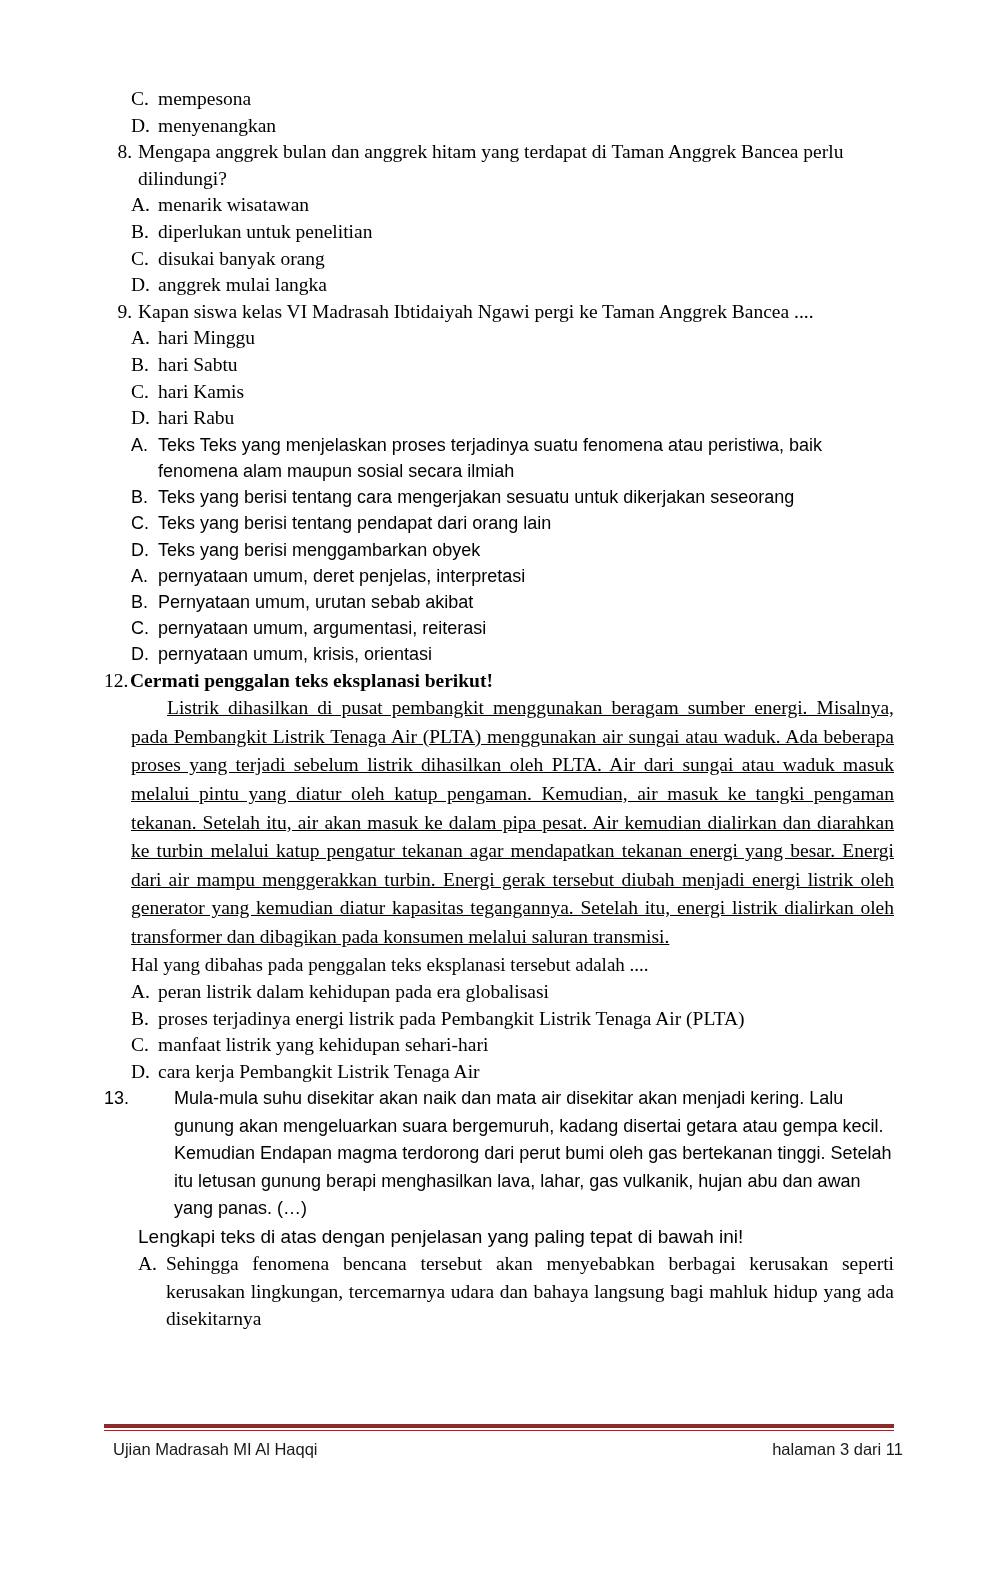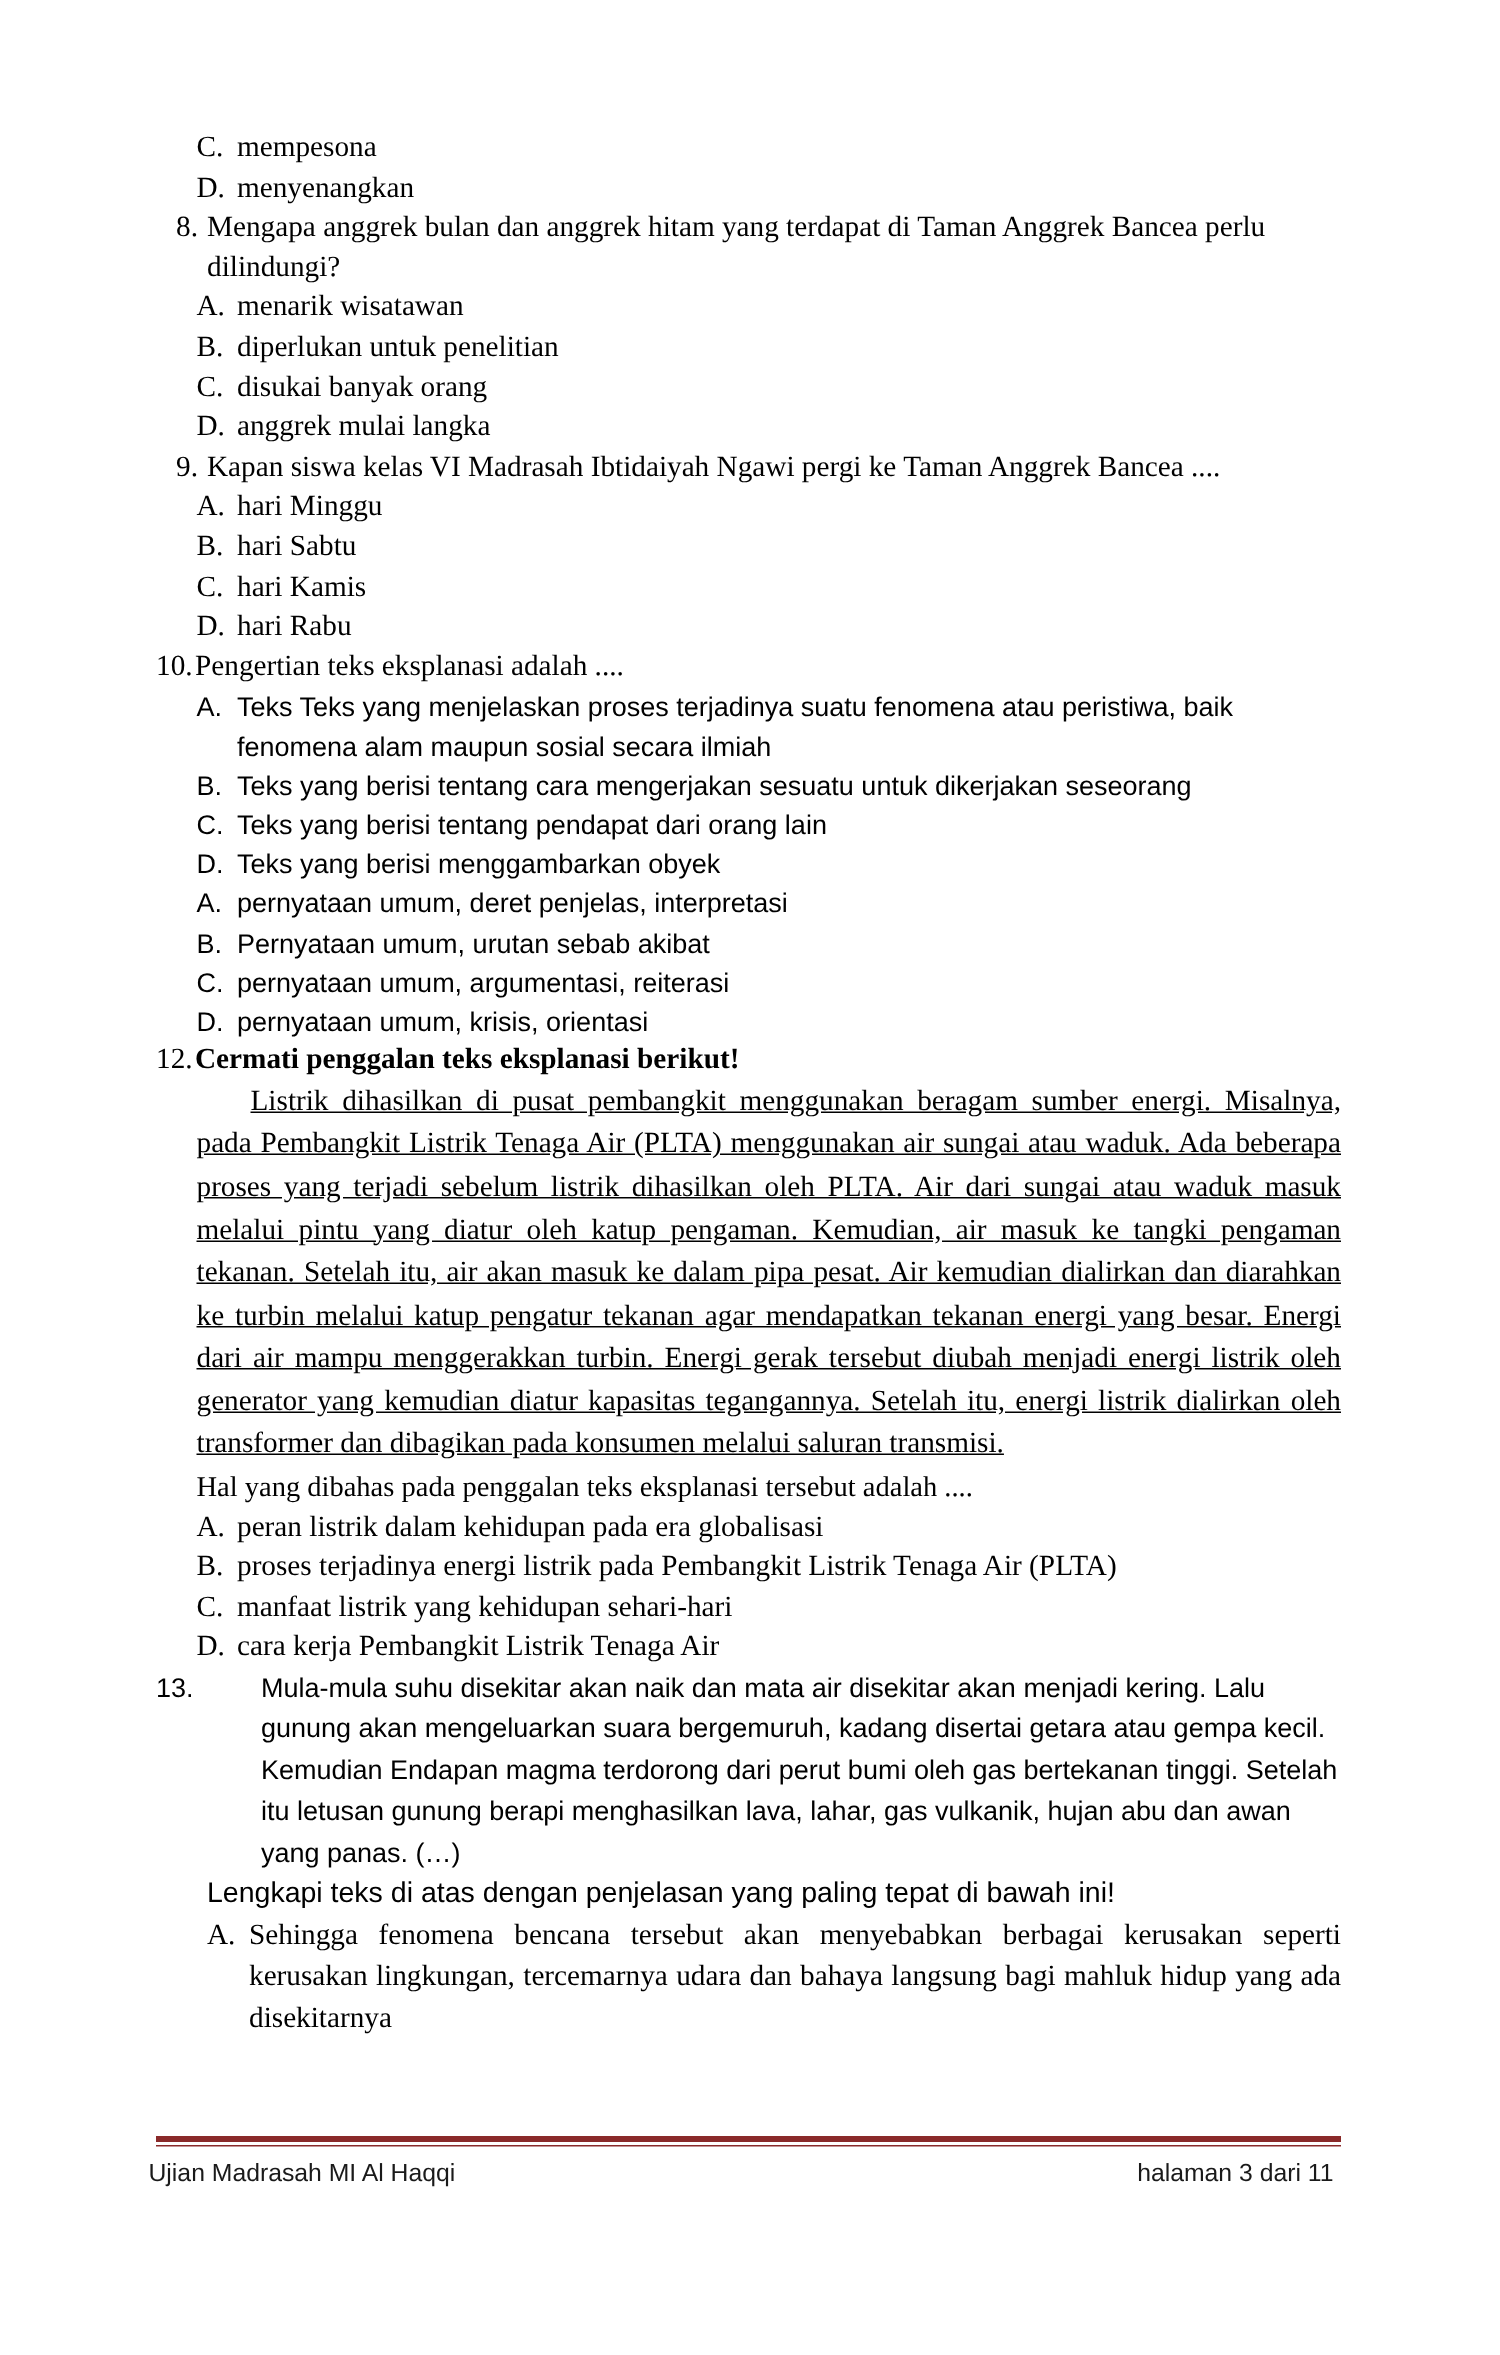--- a/index.html
+++ b/index.html
@@ -118,21 +118,21 @@
   .footer-rule2 {
     position: absolute;
     left: 104px;
     top: 1430px;
     width: 790px;
     height: 1px;
     background: #8a2a2a;
   }
   .footer {
     position: absolute;
-    left: 99px;
+    left: 113px;
     top: 1440px;
     width: 790px;
     display: flex;
     justify-content: space-between;
     font-family: "Liberation Sans", sans-serif;
     font-size: 16.5px;
     color: #1a1a1a;
   }
   .lw-bar {
     position: absolute;
@@ -194,24 +194,20 @@
     </div>
     <div class="opt">
       <span class="optlabel">C.</span>
       <span class="opttext">hari Kamis</span>
     </div>
     <div class="opt">
       <span class="optlabel">D.</span>
       <span class="opttext">hari Rabu</span>
     </div>
 
-    <div class="qline">
-      <span class="num wide">10.</span>
-      <span class="qtext">Pengertian  teks eksplanasi adalah ....</span>
-    </div>
     <div class="opt sans">
       <span class="optlabel">A.</span>
       <span class="opttext">Teks Teks yang menjelaskan proses terjadinya suatu fenomena atau peristiwa, baik fenomena alam maupun sosial secara ilmiah</span>
     </div>
     <div class="opt sans">
       <span class="optlabel">B.</span>
       <span class="opttext">Teks yang berisi tentang cara mengerjakan sesuatu untuk dikerjakan seseorang</span>
     </div>
     <div class="opt sans">
       <span class="optlabel">C.</span>

